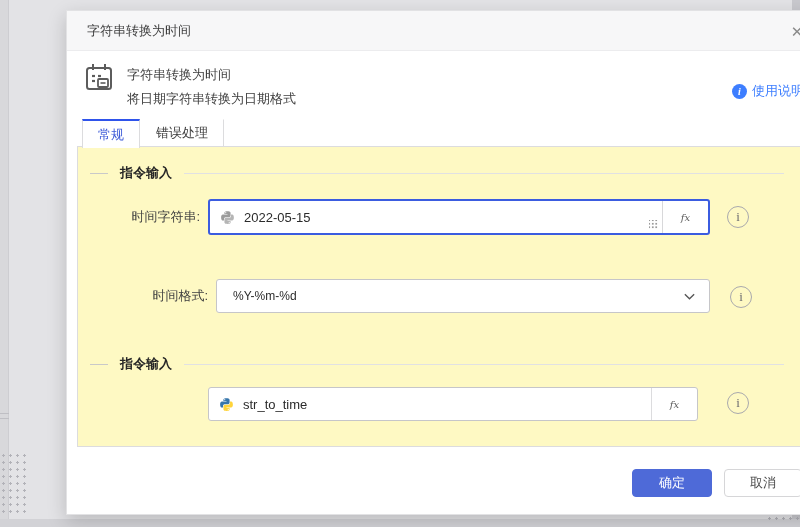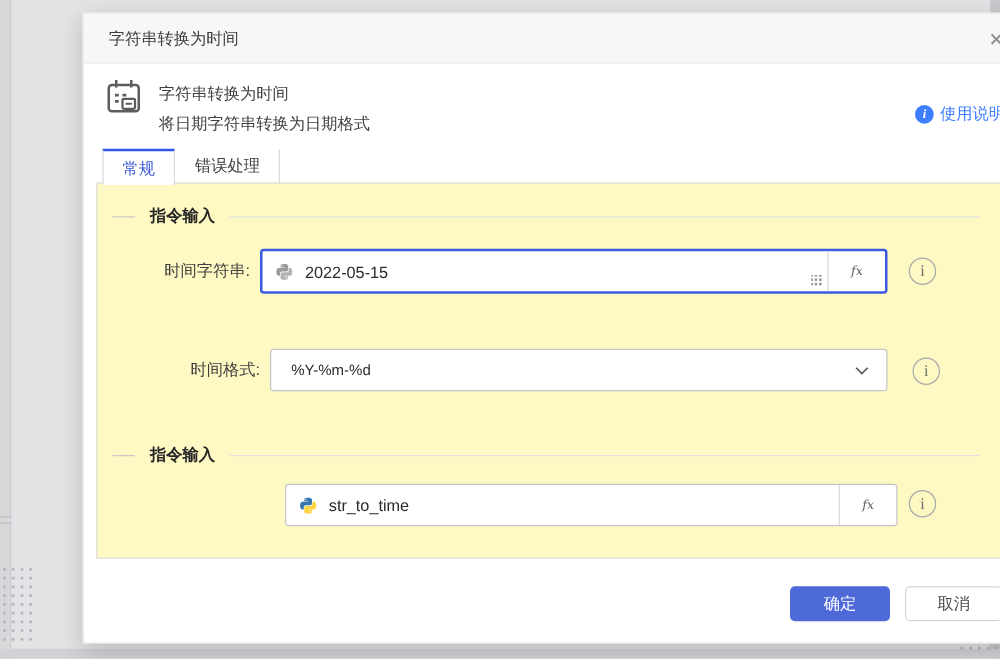--- a/index.html
+++ b/index.html
@@ -184,21 +184,21 @@
       </svg>
     </div>
     <div class="info" style="left:652px;top:139px">i</div>
 
     <div class="sec" style="top:208px">
       <span class="dash"></span>
       <span class="sec-title">指令输入</span>
       <span class="line"></span>
     </div>
 
-    <div class="inputbox" style="left:150px;top:240px;width:490px;height:34px">
+    <div class="inputbox" style="left:130px;top:240px;width:490px;height:34px">
       <svg class="pyicon" viewBox="0 0 24 24">
         <path fill="#3776ab" d="M9.585 11.692h4.328s2.432.039 2.432-2.35V5.391S16.714 3 11.936 3C7.362 3 7.647 4.983 7.647 4.983l.006 2.055h4.363v.617H5.92s-2.927-.332-2.927 4.282 2.555 4.45 2.555 4.45h1.524v-2.141s-.083-2.554 2.513-2.554zm-.056-5.74a.784.784 0 1 1 0-1.57.784.784 0 1 1 0 1.57z"></path>
         <path fill="#ffd43b" d="M14.415 12.308h-4.328s-2.432-.039-2.432 2.35v3.951S7.286 21 12.064 21c4.574 0 4.289-1.983 4.289-1.983l-.006-2.055h-4.363v-.617h6.097s2.927.332 2.927-4.282-2.555-4.45-2.555-4.45h-1.524v2.141s.083 2.554-2.513 2.554zm.056 5.74a.784.784 0 1 1 0 1.57.784.784 0 1 1 0-1.57z"></path>
       </svg>
       <span class="val">str_to_time</span>
       <span class="fx-seg" style="border-left-color:#dcdcde">fx</span>
     </div>
     <div class="info" style="left:649px;top:245px">i</div>
 
   </div>

